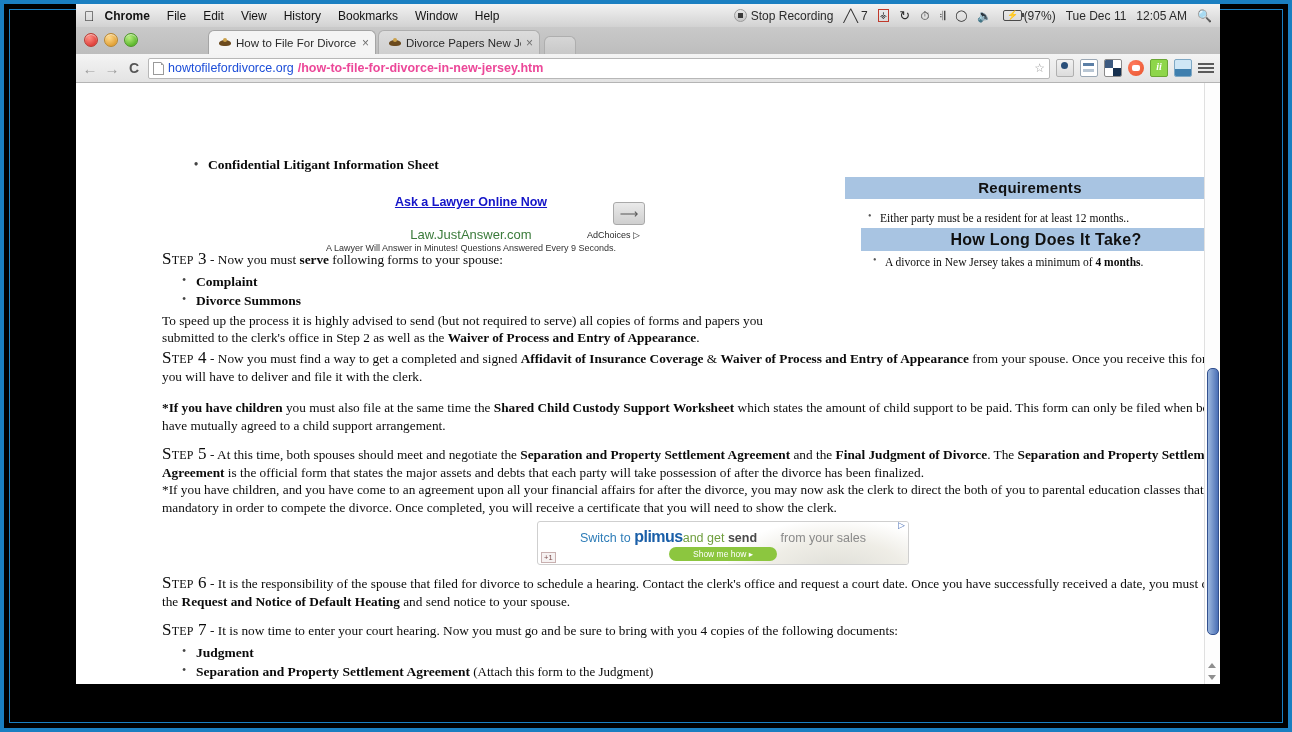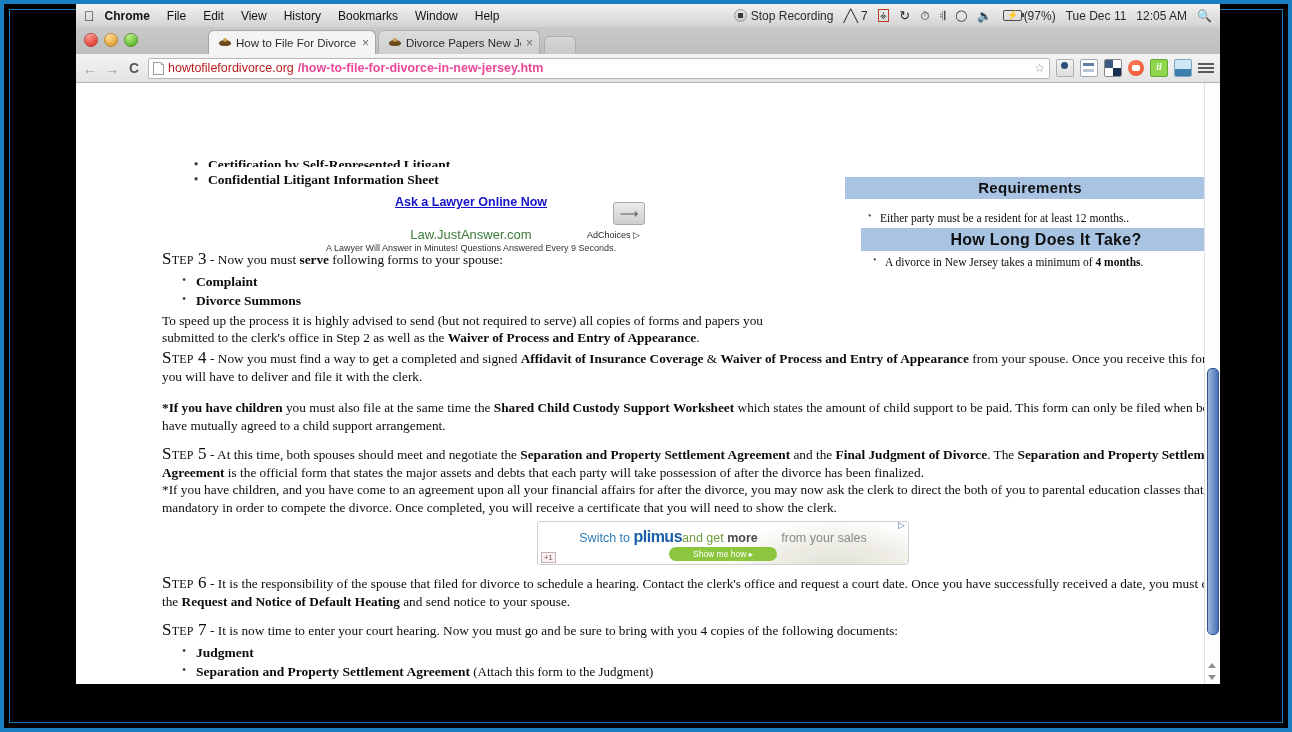--- a/index.html
+++ b/index.html
@@ -82,21 +82,21 @@
     border-bottom:1px solid #b4b4b4;display:flex;align-items:center;padding:0 6px;gap:6px;
   }
   .navbtn{color:#9b9b9b;font-size:15px;width:16px;text-align:center;}
   .navbtn.reload{color:#555;font-size:14px;font-weight:bold;}
   #omnibox{
     flex:1;height:19px;background:#fff;border:1px solid #b7b7b7;border-radius:2px;
     display:flex;align-items:center;padding:0 4px;gap:4px;font-size:12.5px;
   }
   .pageicon{width:9px;height:11px;border:1px solid #9a9a9a;background:#fff;position:relative;flex:0 0 auto;}
   .pageicon::after{content:"";position:absolute;right:-1px;top:-1px;border-top:3px solid #fff;border-left:3px solid #9a9a9a;}
-  #omnibox .host{color:#b91c1c;}
+  #omnibox .host{color:#1d4ed8;}
   #omnibox .path{color:#ec4899;font-weight:bold;}
   #omnibox .star{margin-left:auto;color:#9a9a9a;font-size:12px;}
   .ext{width:16px;height:16px;border-radius:2px;flex:0 0 auto;}
   .ext-1{background:linear-gradient(#f2f2f2,#dcdcdc);border:1px solid #b0b0b0;position:relative;}
   .ext-1::after{content:"";position:absolute;left:4px;top:2px;width:7px;height:7px;border-radius:50%;background:#2a4f7a;}
   .ext-2{background:#fff;border:1px solid #9aa7b4;position:relative;}
   .ext-2::before{content:"";position:absolute;left:2px;top:3px;width:11px;height:3px;background:#5b7fa6;}
   .ext-2::after{content:"";position:absolute;left:2px;top:9px;width:11px;height:3px;background:#b8c6d4;}
   .ext-3{background:#fff;border:1px solid #8a8a8a;position:relative;overflow:hidden;}
   .ext-3::before{content:"";position:absolute;left:0;top:0;width:8px;height:8px;background:#3d5a80;}
@@ -259,21 +259,20 @@
         <i></i>
         <i></i>
         <i></i>
       </span>
   </div>
 
   <div id="viewport">
     <div id="page" class="doc">
 
       <div class="toplist">
-        <div class="li clipped">Certification by Self-Represented Litigant</div>
         <div class="li">Confidential Litigant Information Sheet</div>
       </div>
 
       <div id="ja-ad">
         <div class="ja-title">Ask a Lawyer Online Now</div>
         <div class="ja-url">Law.JustAnswer.com</div>
         <div class="ja-desc">A Lawyer Will Answer in Minutes! Questions Answered Every 9 Seconds.</div>
       </div>
       <div id="ja-arrow">⟶</div>
       <div id="adchoices">
@@ -318,21 +317,21 @@
       <div class="step" style="left:86px;top:362px;">
         <p>
           <span class="num">Step 5</span><span> - At this time, both spouses should meet and negotiate the </span><span class="b">Separation and Property Settlement Agreement</span><span> and the </span><span class="b">Final Judgment of Divorce</span><span>. The </span><span class="b">Separation and Property Settlement Agreement</span><span> is the official form that states the major assets and debts that each party will take possession of after the divorce has been finalized.</span>
         </p>
         <p><span>*If you have children, and you have come to an agreement upon all your financial affairs for after the divorce, you may now ask the clerk to direct the both of you to parental education classes that are mandatory in order to compete the divorce. Once completed, you will receive a certificate that you will need to show the clerk.</span></p>
       </div>
 
       <div id="plimus">
         <div class="pl-sky"></div>
         <div class="pl-line">
-          <span class="sw">Switch to </span><span class="brand">plimus</span><span>and get </span><span class="more">more</span><span class="rest"> from your sales</span>
+          <span class="sw">Switch to </span><span class="brand">plimus</span><span>and get </span><span class="more">send</span><span class="rest"> from your sales</span>
         </div>
         <div class="pl-btn"><span>Show me how</span> ▸</div>
         <div class="pl-g1"><span>+1</span></div>
       </div>
       <div id="plimus-adtag">▷</div>
 
       <div class="step" style="left:86px;top:491px;">
         <p>
           <span class="num">Step 6</span><span> - It is the responsibility of the spouse that filed for divorce to schedule a hearing. Contact the clerk's office and request a court date. Once you have successfully received a date, you must complete the </span><span class="b">Request and Notice of Default Heating</span><span> and send notice to your spouse.</span>
         </p>

